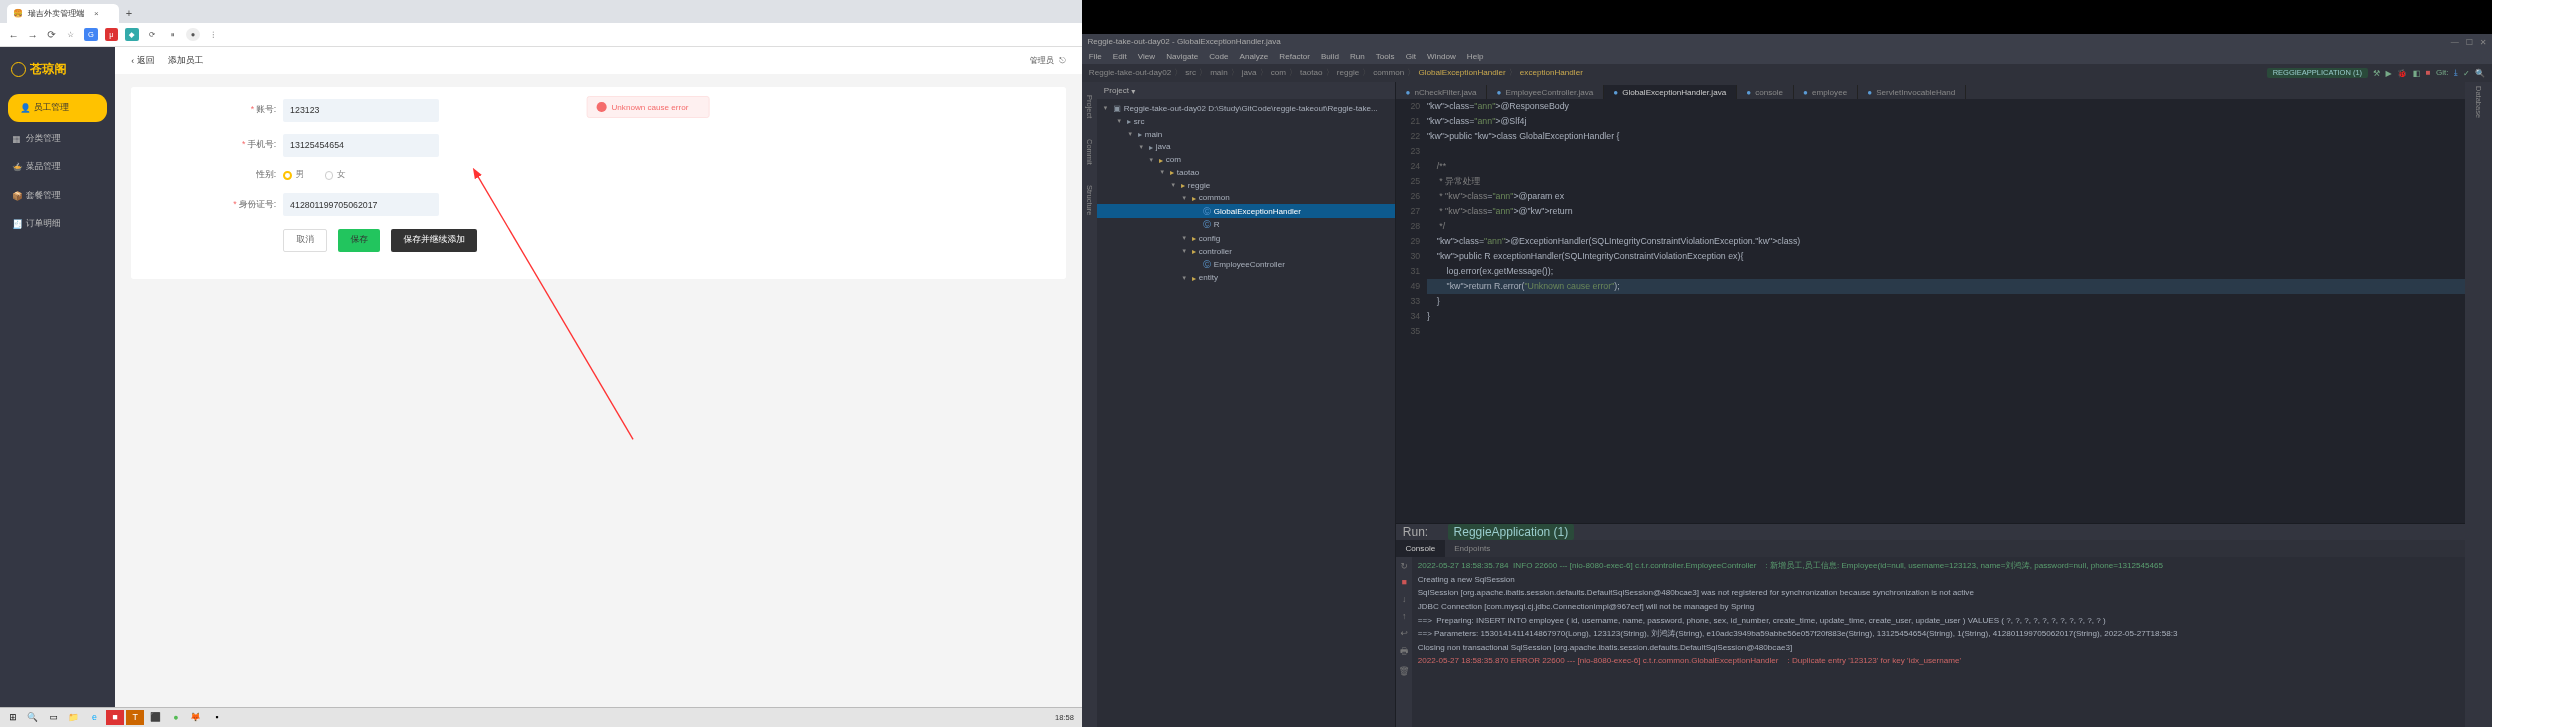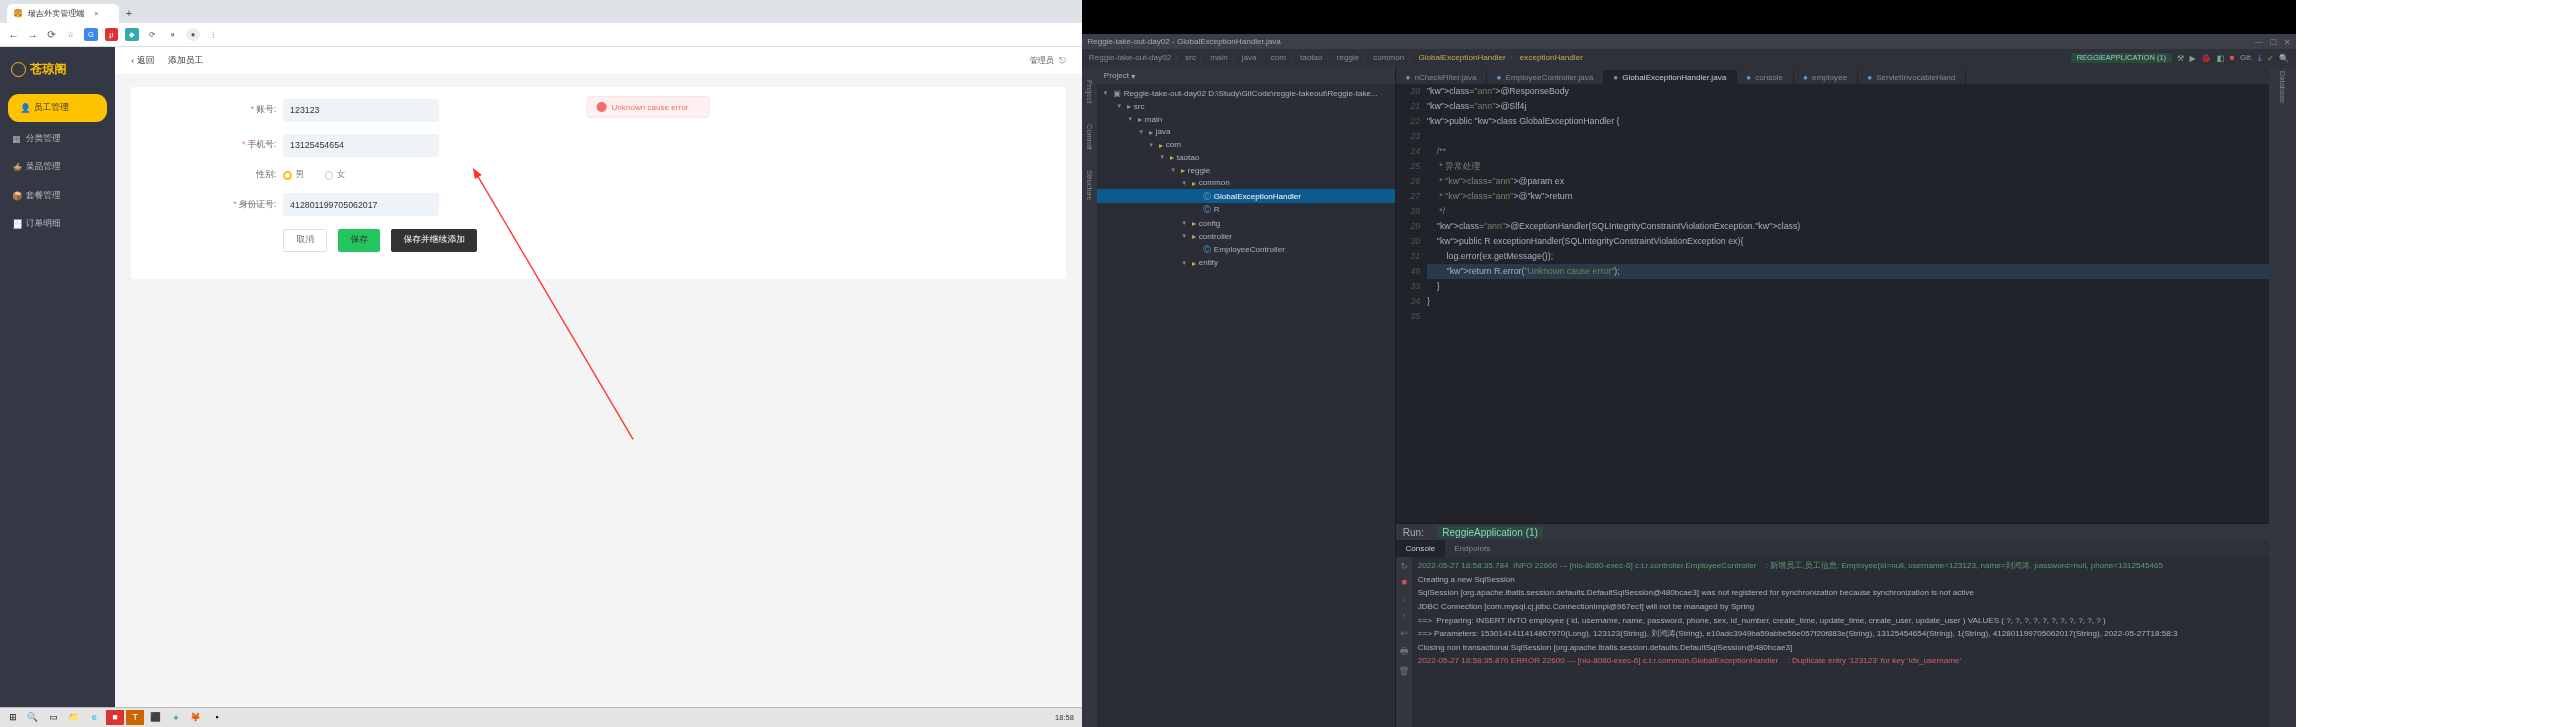--- a/index.html
+++ b/index.html
@@ -50,21 +50,21 @@
 .btn-dark{background:#333;color:#fff;}
 
 .taskbar{height:20.4px;background:#e4e4e4;border-top:0.7px solid #bbb;display:flex;align-items:center;padding:0 4.1px;gap:2.7px;}
 .tb-ico{width:17.7px;height:15px;display:flex;align-items:center;justify-content:center;font-size:8.8px;}
 .tb-time{margin-left:auto;font-size:7.5px;color:#333;padding-right:4.1px;}
 
 
 .arrow{position:absolute;left:339px;top:81px;pointer-events:none;}
 
 
-.ide{width:1214px;height:100%;background:#21232b;color:#a9b0bc;display:flex;flex-direction:column;font-size:8.8px;}
+.ide{width:1410px;height:100%;background:#21232b;color:#a9b0bc;display:flex;flex-direction:column;font-size:8.8px;}
 .ide-top-gap{height:34px;background:#000;}
 .ide-title{height:15px;background:#3c3f4a;color:#aaa;font-size:8.1px;display:flex;align-items:center;padding:0 5.4px;justify-content:space-between;}
 .title-btns{display:flex;gap:6.8px;color:#888;}
 .menubar{height:15px;background:#3c3f4a;display:flex;align-items:center;gap:11px;padding:0 6.8px;color:#aaa;font-size:8.1px;}
 .navbar{height:17.7px;background:#2f313a;display:flex;align-items:center;padding:0 6.8px;font-size:8.1px;color:#888;justify-content:space-between;}
 .crumbs{display:flex;align-items:center;gap:3px;}
 .crumbs .sep{color:#555;}
 .crumbs .cls{color:#c9a94f;}
 .run-chip{background:#2a4a3a;color:#9cc;border-radius:2px;padding:0.7px 5.4px;font-size:7.5px;}
 .tool-ico{color:#7a8;display:flex;gap:5.4px;align-items:center;}
@@ -83,31 +83,31 @@
 .dir-ico{color:#87939f;}
 .pkg-ico{color:#c9a94f;}
 .cls-ico{color:#5b9bd5;}
 
 .editor-area{flex:1;display:flex;flex-direction:column;min-width:0;}
 .ed-tabs{height:17.7px;background:#2f313a;display:flex;align-items:flex-end;}
 .ed-tab{padding:2.7px 9.5px;font-size:8.1px;color:#888;display:flex;align-items:center;gap:4.1px;border-right:0.7px solid #222;}
 .ed-tab.act{background:#21232b;color:#ccc;}
 .ed-tab .dot{color:#5b9bd5;}
 .editor{flex:1;display:flex;font-family:Consolas,monospace;font-size:8.8px;line-height:15px;overflow:hidden;}
-.ln-col{width:31px;text-align:right;color:#555;padding-right:6.8px;background:#21232b;font-style:italic;}
+.ln-col{width:31px;text-align:right;color:#555;padding-right:6.8px;background:#21232b;}
 .code-col{flex:1;white-space:pre;color:#a9b0bc;}
 .code-col .str{color:#6a8759;}
 .code-col .cmt{color:#808080;}
 .hl-line{background:#2a3a4a;}
 
 .right-gutter{width:27px;background:#33353f;display:flex;flex-direction:column;align-items:center;padding-top:4.1px;gap:20.4px;}
 .db-lbl{writing-mode:vertical-rl;font-size:7.5px;color:#888;}
 
 .run-panel{height:204px;background:#2b2d36;border-top:0.7px solid #1a1c22;display:flex;flex-direction:column;}
-.run-hdr{height:16.3px;display:flex;align-items:center;gap:13px;padding:0 6.8px;color:#aaa;font-size:10px;background:#33353f;}
+.run-hdr{height:16.3px;display:flex;align-items:center;gap:20px;padding:0 6.8px;color:#aaa;font-size:12px;background:#33353f;}
 .run-tabs{height:16.3px;display:flex;background:#2f313a;}
 .run-tab{padding:2px 9.5px;font-size:8.1px;color:#888;display:flex;align-items:center;gap:4.1px;}
 .run-tab.act{background:#21232b;color:#ccc;}
 .console{flex:1;display:flex;}
 .con-icos{width:16.3px;background:#33353f;display:flex;flex-direction:column;align-items:center;gap:6.8px;padding-top:4.1px;color:#777;}
 .con-out{flex:1;overflow:auto;font-family:Consolas,monospace;font-size:8.1px;line-height:13.6px;padding:2.7px 5.4px;color:#a9b0bc;white-space:pre;}
 .con-out .info{color:#5a9e6f;}
 .con-out .err{color:#cc6666;}
 </style>
 </head>
@@ -247,20 +247,35 @@
 <div class="ide">
   <div class="ide-top-gap"></div>
   <div class="ide-title">
     <span>Reggie-take-out-day02 - GlobalExceptionHandler.java</span>
     <div class="title-btns">
       <span>—</span>
       <span>☐</span>
       <span>✕</span>
     </div>
   </div>
+  <div class="menubar" id="menubar">
+      <span>File</span>
+      <span>Edit</span>
+      <span>View</span>
+      <span>Navigate</span>
+      <span>Code</span>
+      <span>Analyze</span>
+      <span>Refactor</span>
+      <span>Build</span>
+      <span>Run</span>
+      <span>Tools</span>
+      <span>Git</span>
+      <span>Window</span>
+      <span>Help</span>
+    </div>
   <div class="navbar">
     <div class="crumbs" id="crumbs">
         <span>Reggie-take-out-day02</span>
         <span class="sep">〉</span>
         <span>src</span>
         <span class="sep">〉</span>
         <span>main</span>
         <span class="sep">〉</span>
         <span>java</span>
         <span class="sep">〉</span>

